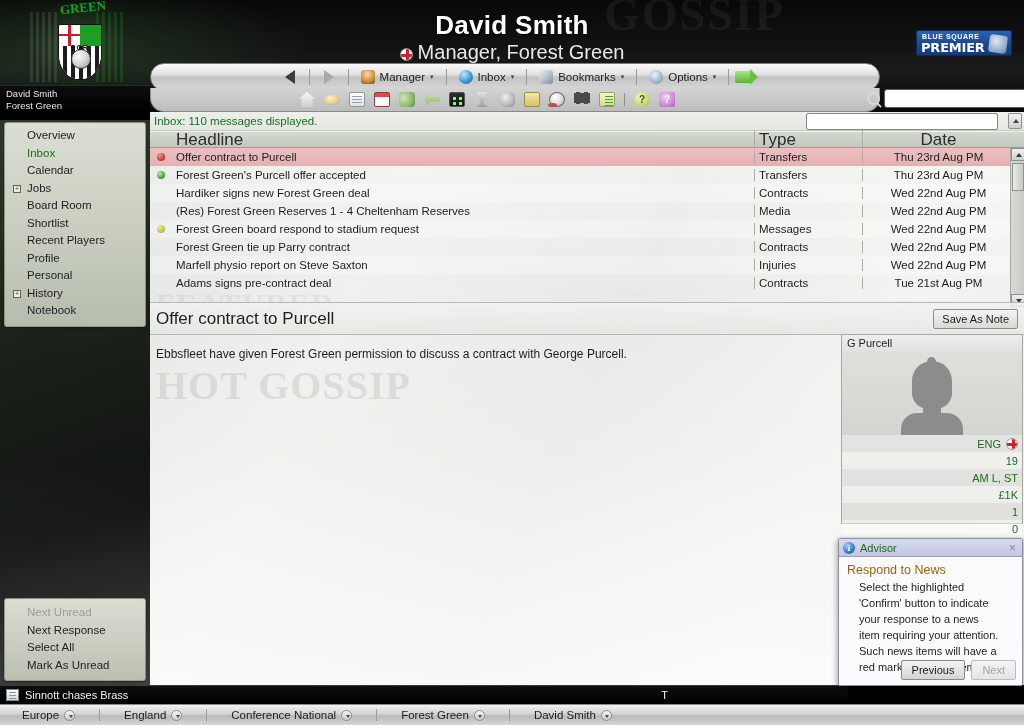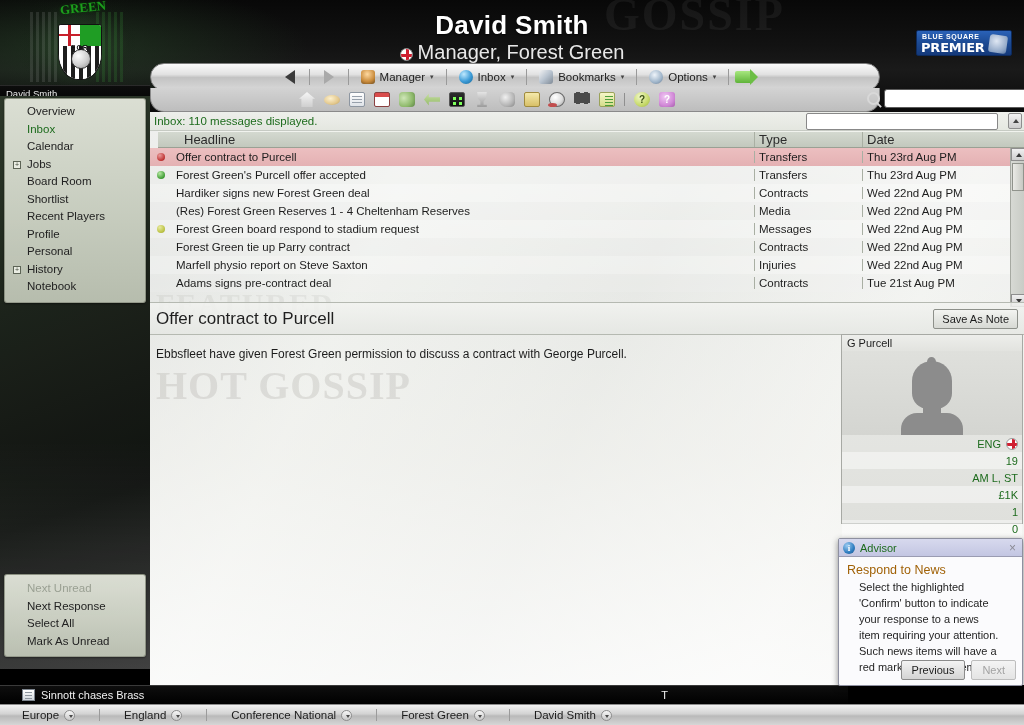--- a/index.html
+++ b/index.html
@@ -235,21 +235,21 @@
   }
   .topsearch {
     flex: 1; height: 19px; background: #fff;
     border: 1px solid #5b5b5b; border-radius: 3px;
     font-family: "Liberation Sans", sans-serif; font-size: 11px;
     padding: 0 5px; color: #111;
   }
 
   
   .sidebar {
-    position: absolute; left: 0; top: 96px; width: 150px; height: 573px;
+    position: absolute; left: 0; top: 120px; width: 150px; height: 573px;
     background:
       linear-gradient(180deg, rgba(30,40,30,0.0) 0%, rgba(0,0,0,0.25) 100%),
       linear-gradient(180deg, #222 0%, #171717 100%);
     overflow: hidden;
   }
   .sidebar .photo-bg {
     position: absolute; left: 0; top: 0; width: 150px; height: 573px;
     background:
       linear-gradient(180deg, rgba(0,0,0,0.0) 0%, rgba(0,0,0,0.0) 60%, rgba(255,255,255,0.06) 78%, rgba(255,255,255,0.12) 100%),
       linear-gradient(160deg, #2e3a2b 0%, #1d241b 35%, #101310 70%, #2a2a2a 100%);
@@ -326,26 +326,26 @@
     content:""; position:absolute; left:4px; top:5px;
     border-left:3px solid transparent; border-right:3px solid transparent; border-bottom:4px solid #444;
   }
 
   
   .msg-table { position: absolute; left: 0; top: 19px; width: 874px; height: 176px; }
   .msg-head {
     display: flex; height: 17px; align-items: center;
     background: linear-gradient(180deg, #d4d9d0 0%, #c2c8bd 100%);
     border-top: 1px solid #f1f3ee; border-bottom: 1px solid #9aa094;
-    font-size: 13px; color: #2c2c2c; margin-left: 8px;
+    font-size: 17px; color: #2c2c2c;
   }
   .col-marker { width: 22px; flex: 0 0 22px; }
   .col-headline { flex: 1 1 auto; padding-left: 4px; }
   .col-type { width: 108px; flex: 0 0 108px; padding-left: 4px; border-left: 1px solid #a9afa3; }
-  .col-date { width: 148px; flex: 0 0 148px; padding-left: 4px; border-left: 1px solid #a9afa3; }
+  .col-date { width: 148px; flex: 0 0 148px; padding-left: 4px; border-left: 1px solid #a9afa3; text-align: center; }
   .col-scroll { width: 14px; flex: 0 0 14px; }
 
   .msg-row {
     display: flex; height: 18px; align-items: center;
     font-size: 11.5px; color: #1d1d1d; cursor: pointer;
   }
   .msg-row.odd { background: rgba(255,255,255,0.30); }
   .msg-row.even { background: rgba(245,246,243,0.18); }
   .msg-row.selected {
     background: linear-gradient(180deg, #ecbfc0 0%, #e4b1b3 100%);
@@ -499,21 +499,21 @@
   .continue-btn .garrow:after {
     content:""; position:absolute; left:14px; top:-3px;
     border-top:7px solid transparent; border-bottom:7px solid transparent; border-left:7px solid #7cba4e;
   }
 
   
   .ticker {
     position: absolute; left: 0; bottom: 21px; width: 848px; height: 19px;
     background: linear-gradient(180deg, #0e0e0e 0%, #000 100%);
     border-top: 1px solid #3a3a3a;
-    display: flex; align-items: center; gap: 6px; padding-left: 22px;
+    display: flex; align-items: center; gap: 6px; padding-left: 6px;
     color: #f0f0f0; font-size: 11px;
   }
   .ticker .tick-icon {
     width: 13px; height: 12px; background: linear-gradient(180deg,#fff,#cfd5db);
     border: 1px solid #7d858e; position: relative;
   }
   .ticker .tick-icon:after {
     content:""; position:absolute; left:2px; top:2px; right:2px; height:1px;
     background:#8c949d; box-shadow: 0 3px 0 #8c949d, 0 6px 0 #8c949d;
   }

